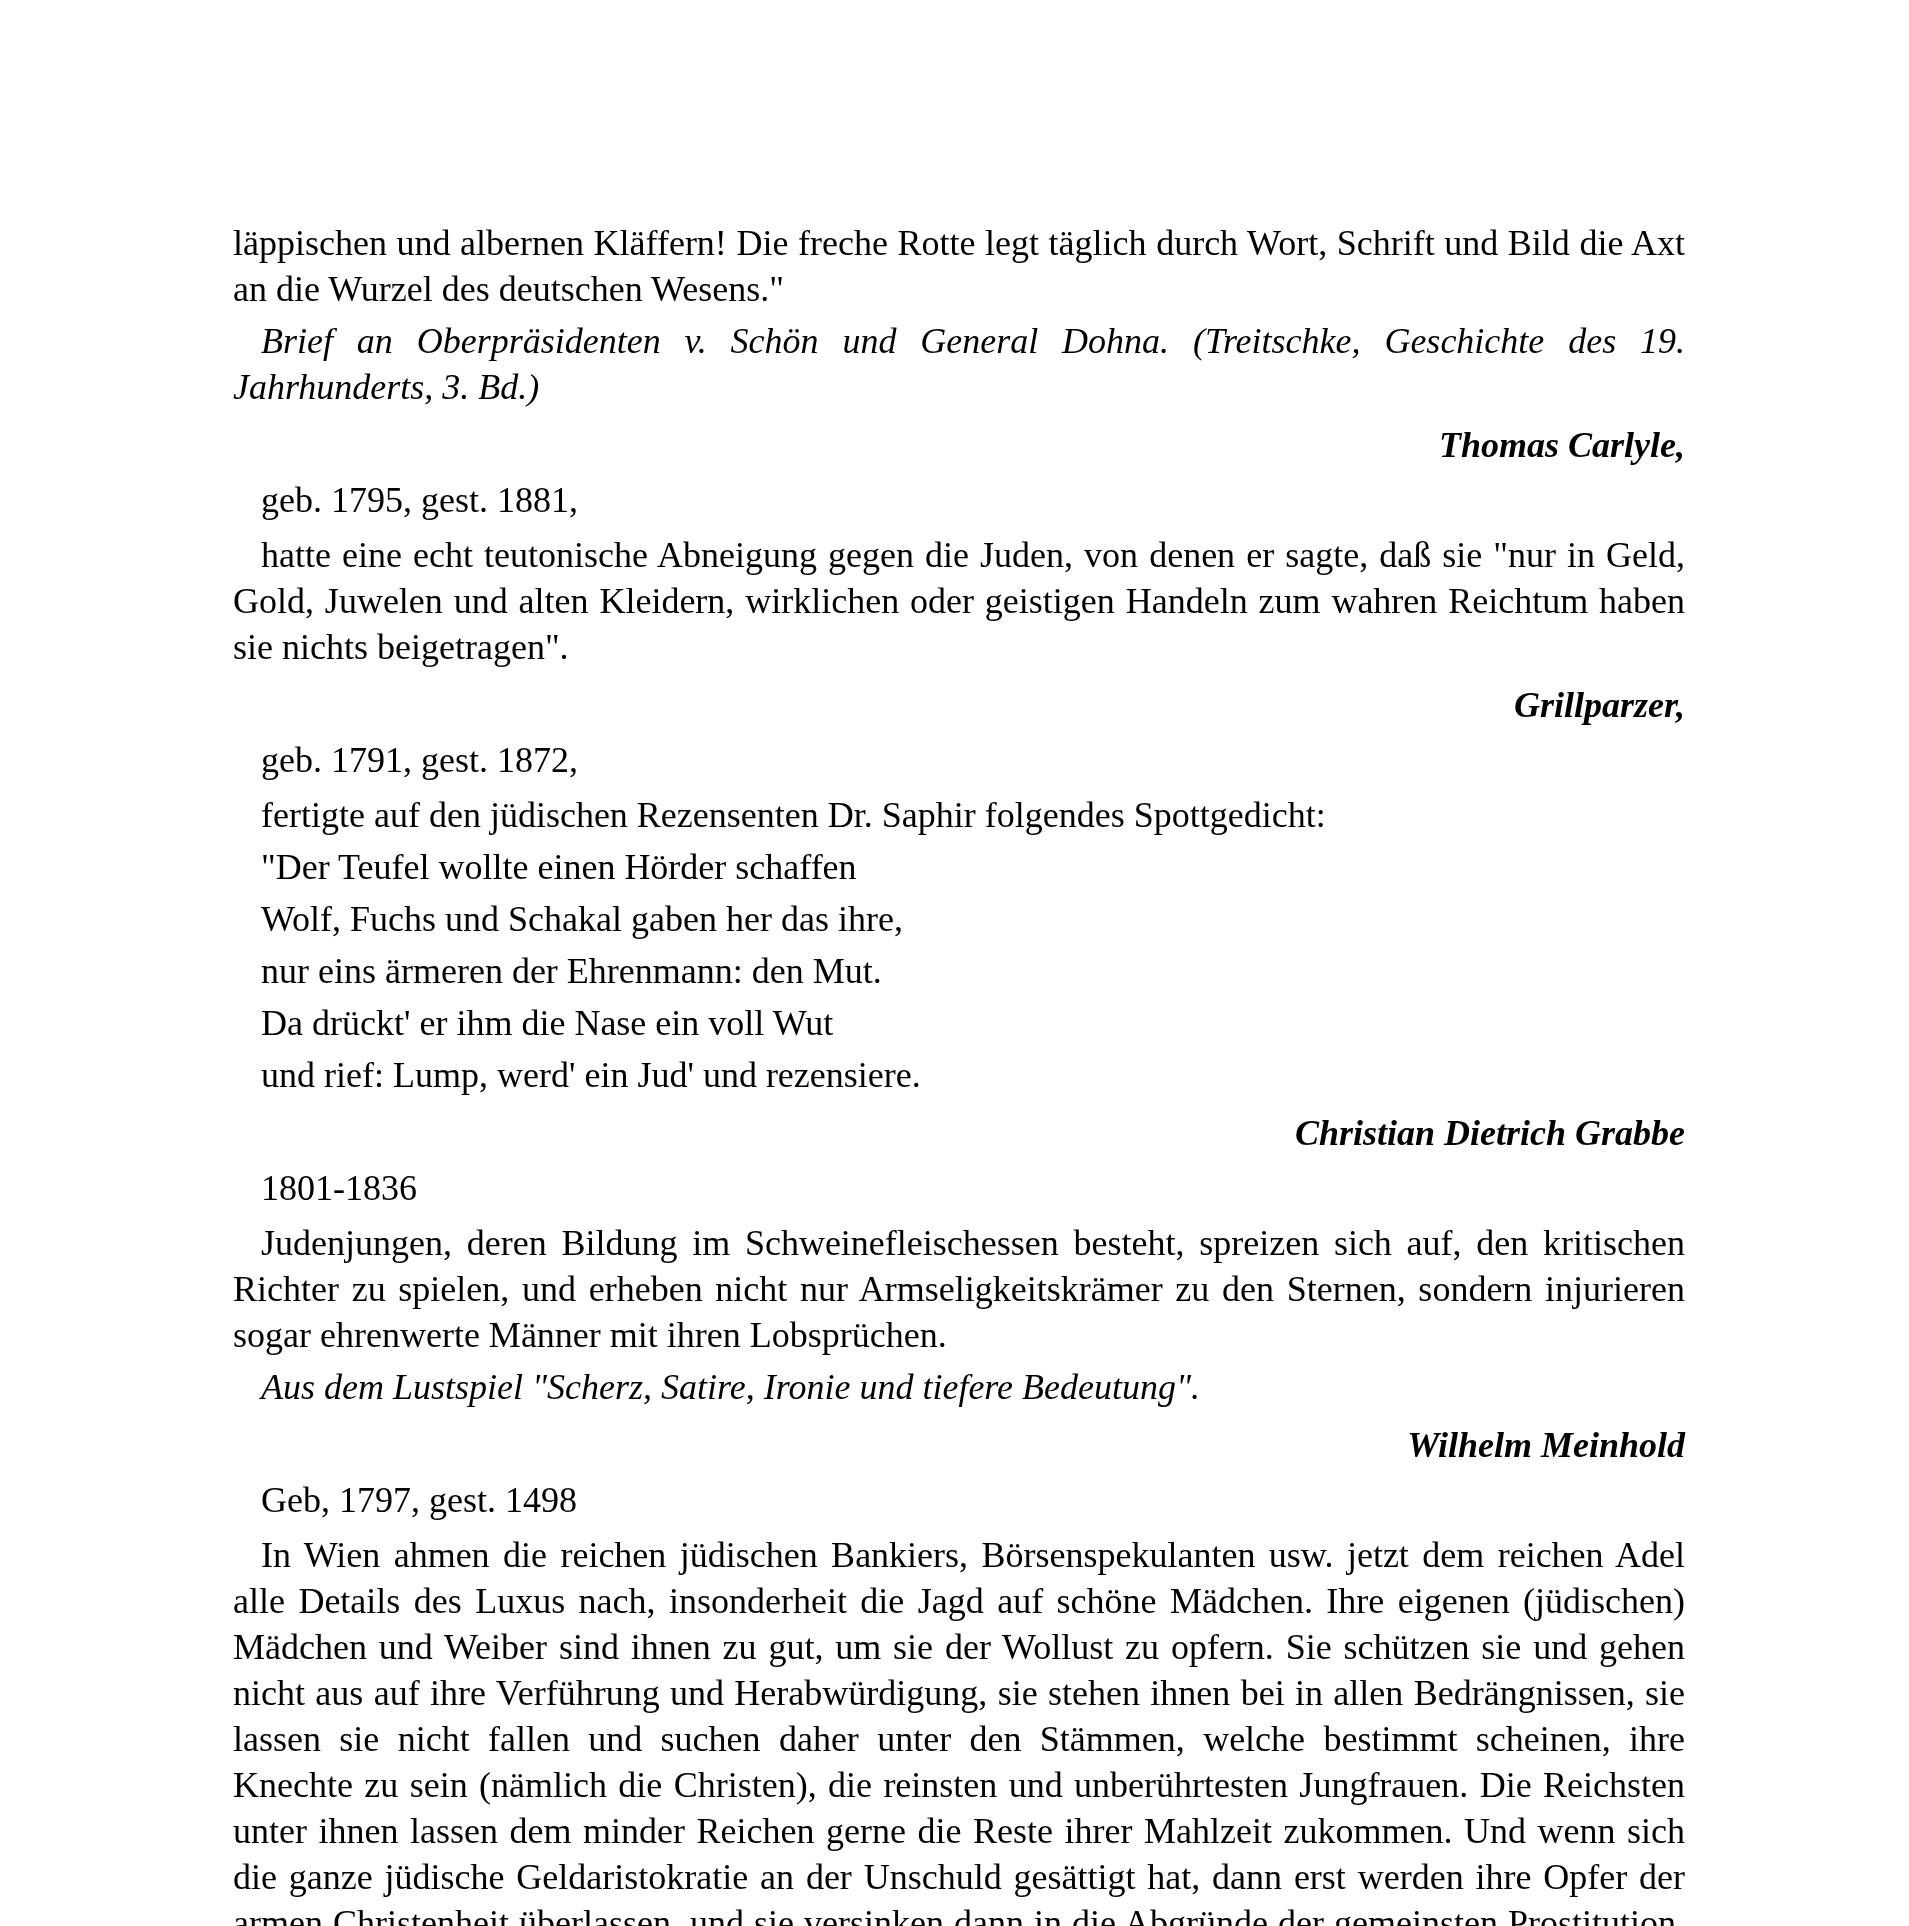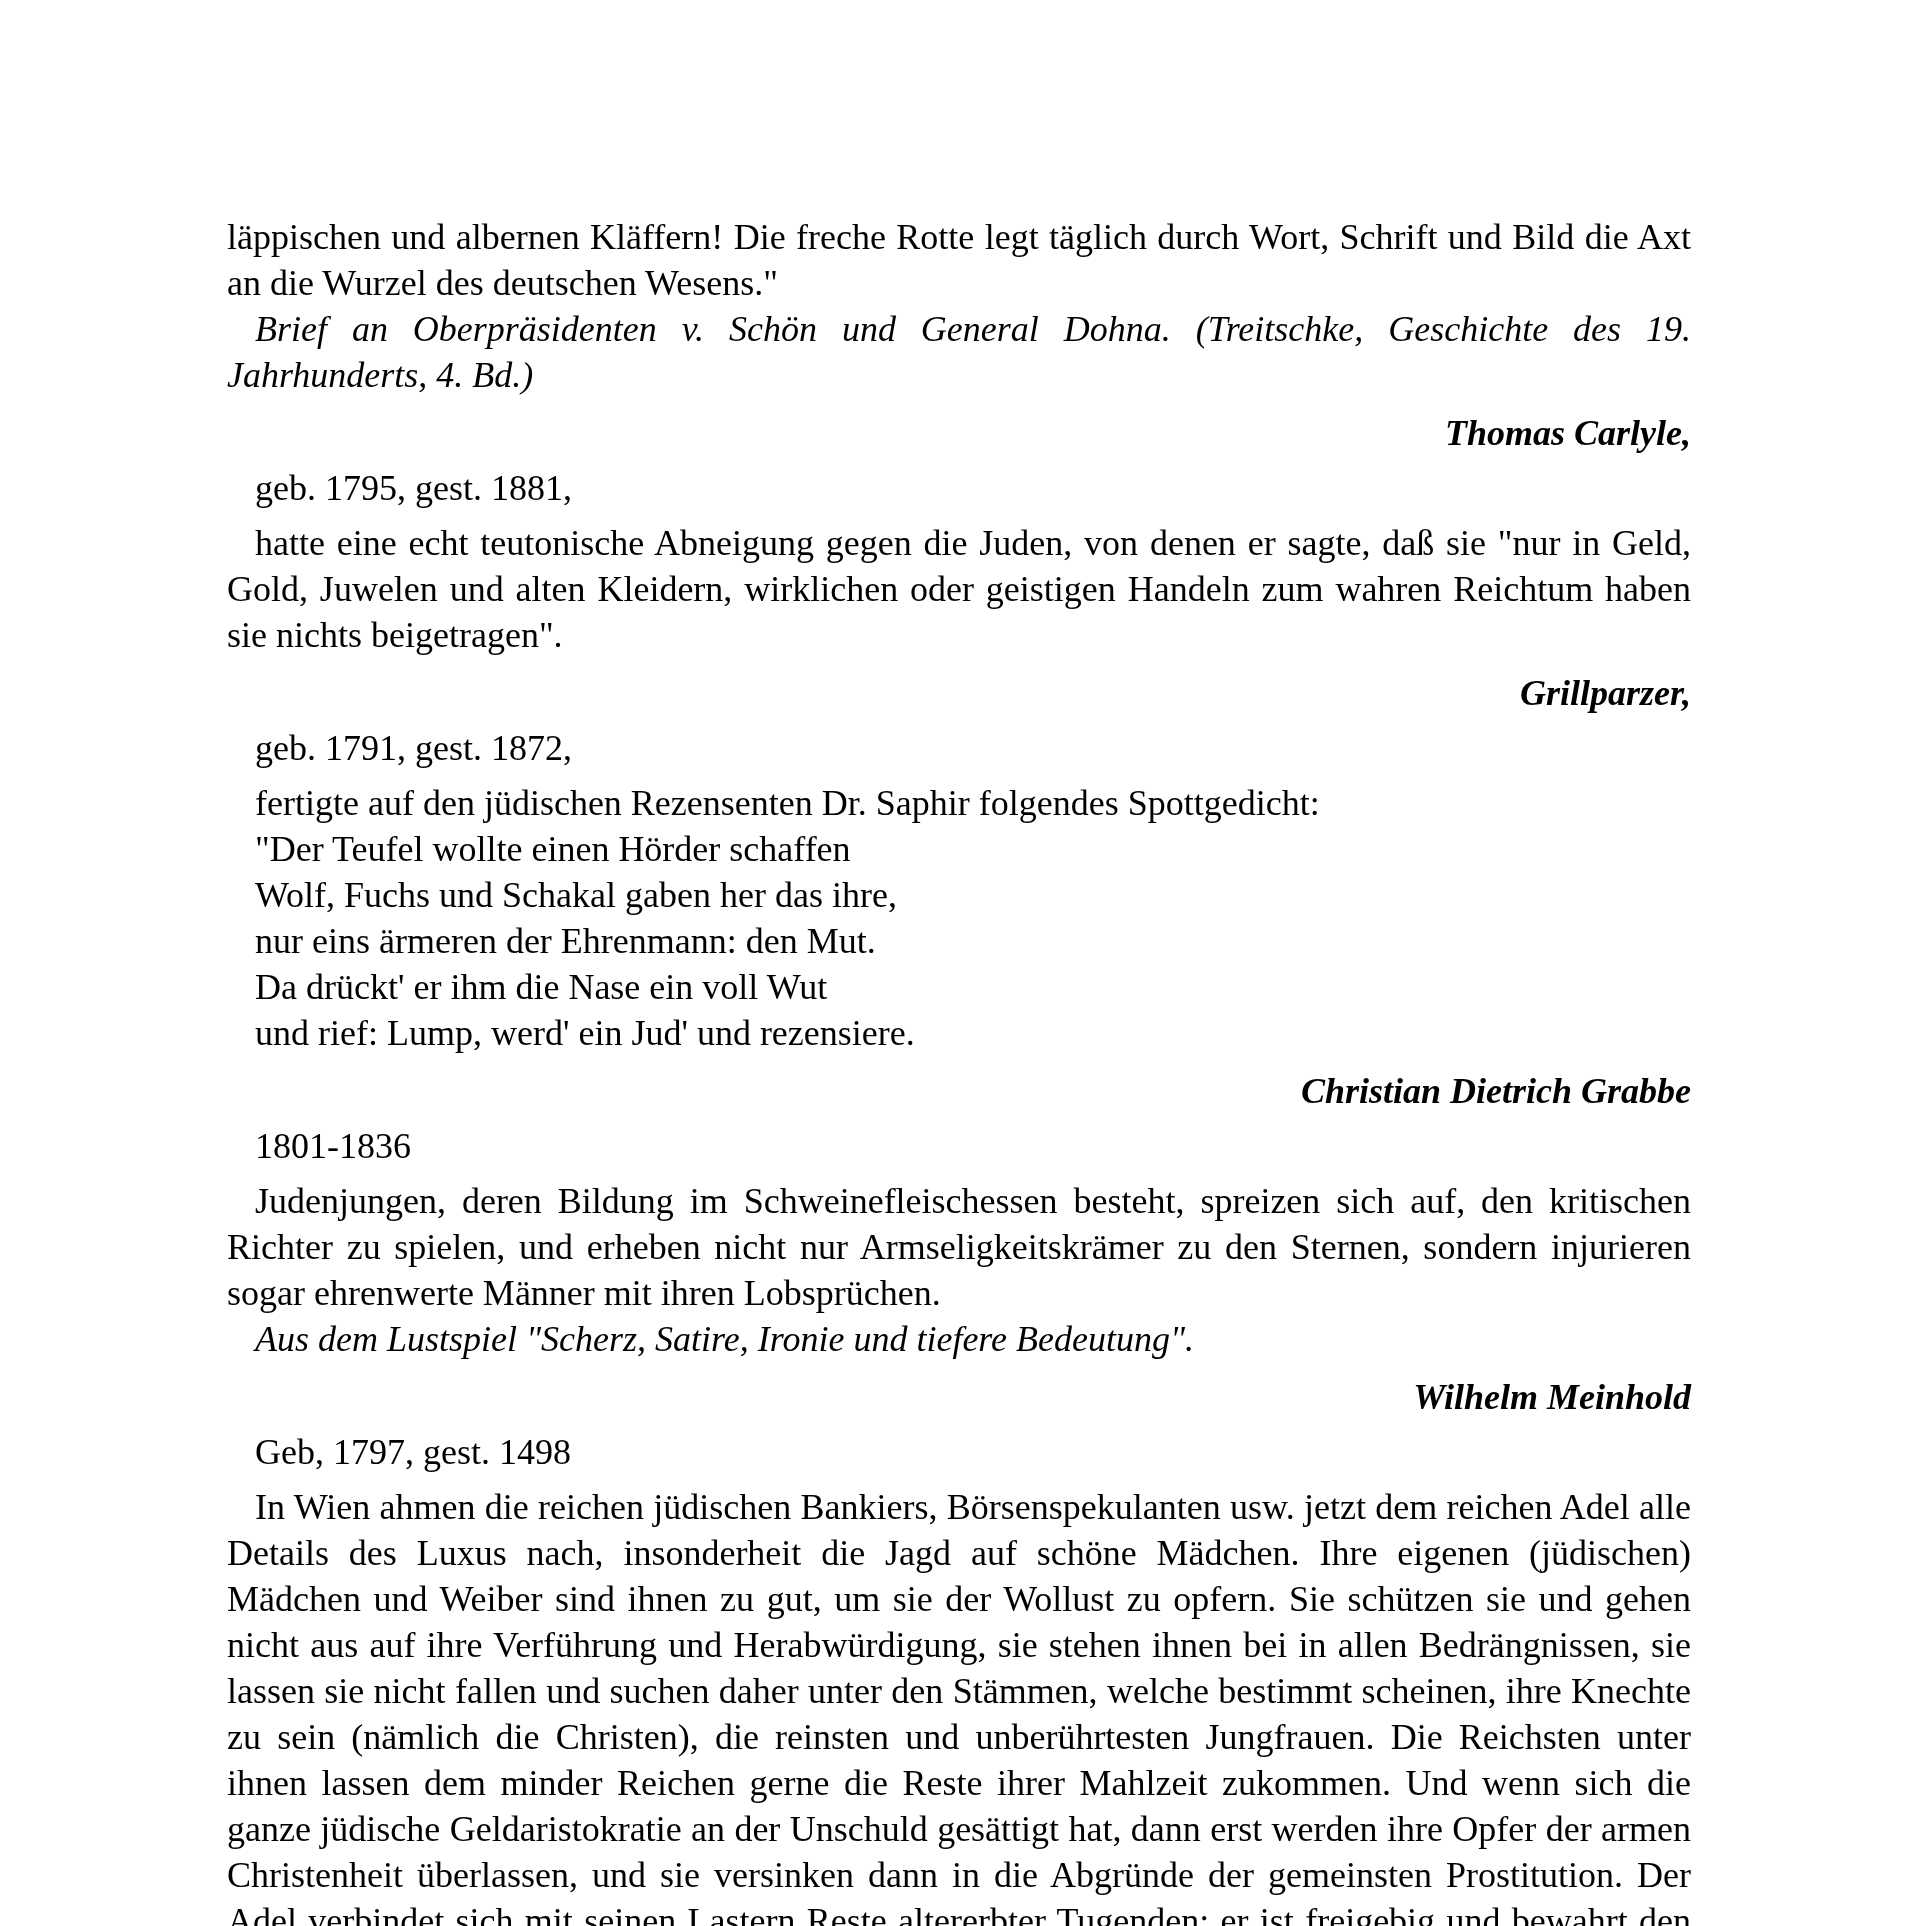--- a/index.html
+++ b/index.html
@@ -19,21 +19,21 @@
   .text-column {
     position: absolute;
     left: 227px;
     top: 214px;
     width: 1464px;
     font-size: 36px;
     line-height: 46px;
     text-align: justify;
   }
   .text-column p {
-    margin: 0;
+    margin: 6px;
     text-indent: 28px;
   }
   .text-column p.flush {
     text-indent: 0;
   }
   .heading {
     font-weight: bold;
     font-style: italic;
     margin-top: 11.6px !important;
     margin-bottom: 9.2px !important;
@@ -51,21 +51,21 @@
   }
 </style>
 </head>
 <body>
 
 <div class="page">
 
   <div class="text-column">
 
     <p class="flush">läppischen und albernen Kläffern! Die freche Rotte legt täglich durch Wort, Schrift und Bild die Axt an die Wurzel des deutschen Wesens."</p>
-    <p class="citation">Brief an Oberpräsidenten v. Schön und General Dohna. (Treitschke, Geschichte des 19. Jahrhunderts, 4. Bd.)</p>
+    <p class="citation">Brief an Oberpräsidenten v. Schön und General Dohna. (Treitschke, Geschichte des 19. Jahrhunderts, 3. Bd.)</p>
 
     <section>
       <p class="heading">Thomas Carlyle,</p>
       <p class="dates">geb. 1795, gest. 1881,</p>
       <p>hatte eine echt teutonische Abneigung gegen die Juden, von denen er sagte, daß sie "nur in Geld, Gold, Juwelen und alten Kleidern, wirklichen oder geistigen Handeln zum wahren Reichtum haben sie nichts beigetragen".</p>
     </section>
 
     <section>
       <p class="heading">Grillparzer,</p>
       <p class="dates">geb. 1791, gest. 1872,</p>

